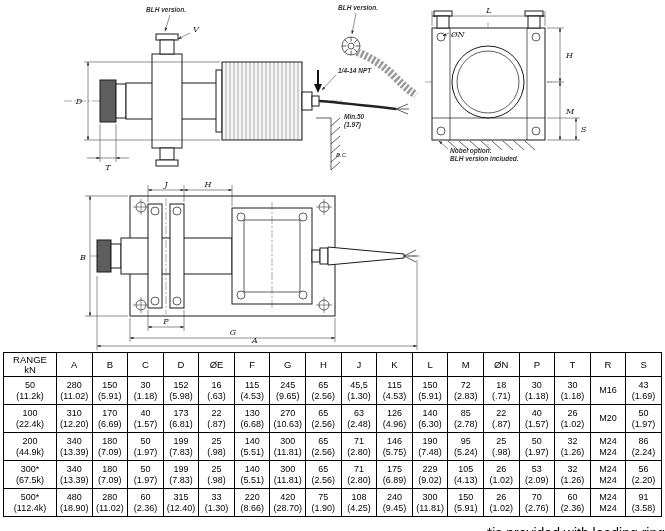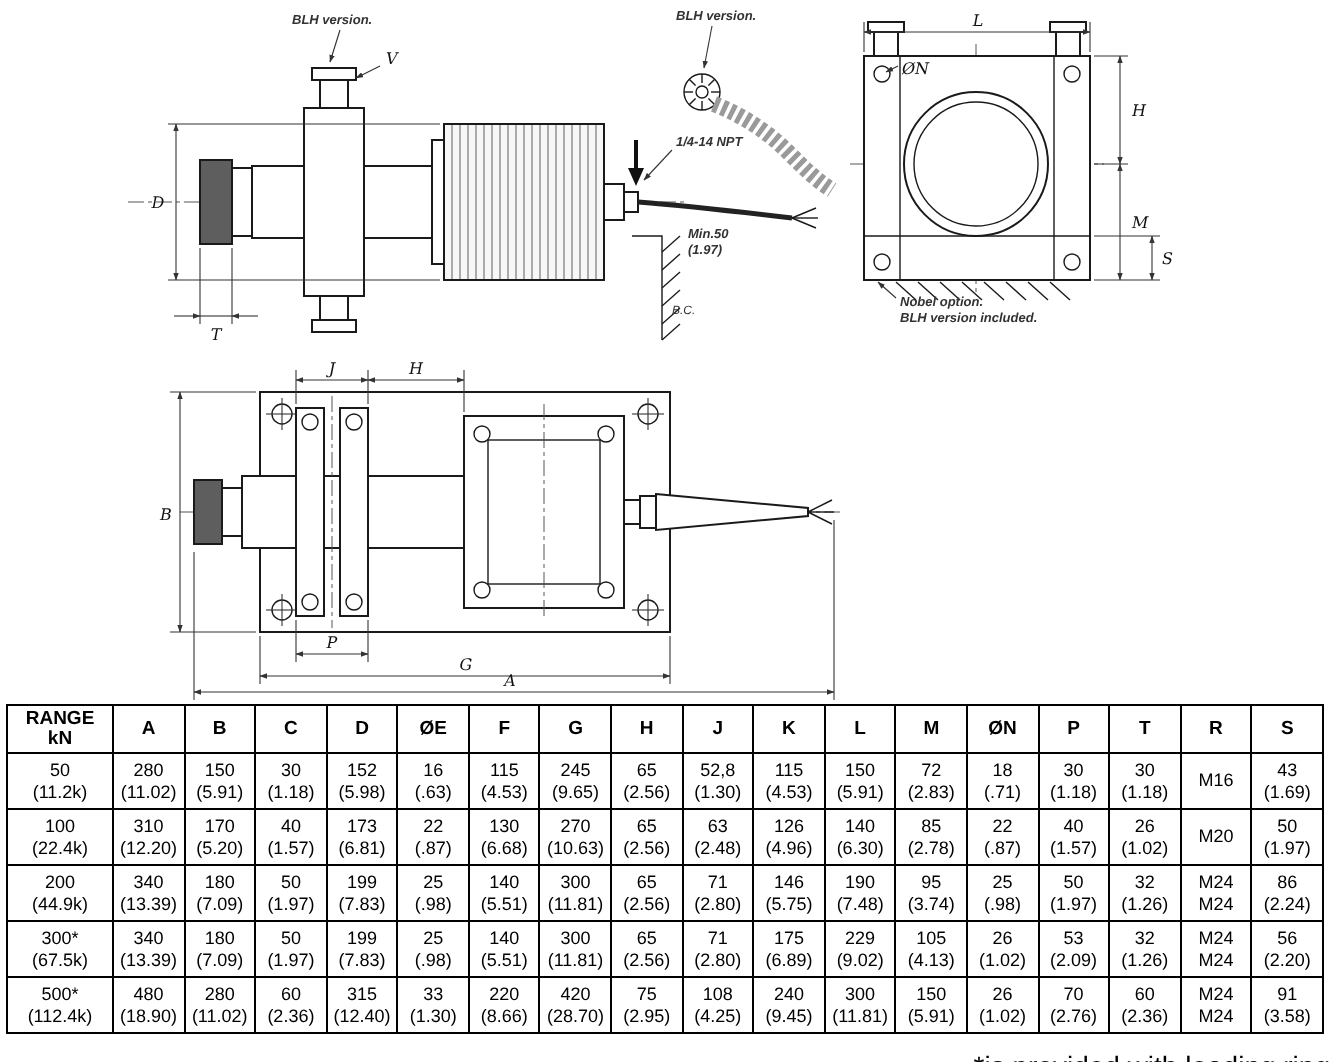--- a/index.html
+++ b/index.html
@@ -16,21 +16,21 @@
   .cable{fill:none;stroke:#222;stroke-width:2.4;}
   .conduit{fill:none;stroke:#9a9a9a;stroke-width:8;stroke-dasharray:2.5 1.8;}
   .dimtxt{font:italic 8px "DejaVu Serif",serif;fill:#111;}
   .callout{font:bold italic 6.5px "Liberation Sans",sans-serif;fill:#333;}
   .tiny{font:italic 6px "Liberation Sans",sans-serif;fill:#333;}
   
   table.dims{border-collapse:collapse;table-layout:fixed;width:659px;margin:1px 0 0 3px;
              font-size:9px;}
   table.dims th,table.dims td{border:1px solid #000;text-align:center;vertical-align:middle;
              padding:1px 0;overflow:hidden;}
-  table.dims thead th{font-weight:bold;font-size:9.5px;height:21px;line-height:10px;}
+  table.dims thead th{font-weight:normal;font-size:9.5px;height:21px;line-height:10px;}
   table.dims tbody td{height:25px;}
   .range-col{width:52px;}
   .mm,.inch{display:block;line-height:11px;}
   .footnote{font-size:14px;margin:8px 0 0 5px;text-align:right;}
 </style>
 </head>
 <body>
 
 <div class="page">
 
@@ -340,21 +340,21 @@
           </td>
           <td>
             <div class="mm">245</div>
             <div class="inch">(9.65)</div>
           </td>
           <td>
             <div class="mm">65</div>
             <div class="inch">(2.56)</div>
           </td>
           <td>
-            <div class="mm">52,8</div>
+            <div class="mm">45,5</div>
             <div class="inch">(1.30)</div>
           </td>
           <td>
             <div class="mm">115</div>
             <div class="inch">(4.53)</div>
           </td>
           <td>
             <div class="mm">150</div>
             <div class="inch">(5.91)</div>
           </td>
@@ -386,21 +386,21 @@
           <td>
             <div class="mm">100</div>
             <div class="inch">(22.4k)</div>
           </td>
           <td>
             <div class="mm">310</div>
             <div class="inch">(12.20)</div>
           </td>
           <td>
             <div class="mm">170</div>
-            <div class="inch">(5.20)</div>
+            <div class="inch">(6.69)</div>
           </td>
           <td>
             <div class="mm">40</div>
             <div class="inch">(1.57)</div>
           </td>
           <td>
             <div class="mm">173</div>
             <div class="inch">(6.81)</div>
           </td>
           <td>
@@ -499,21 +499,21 @@
           <td>
             <div class="mm">146</div>
             <div class="inch">(5.75)</div>
           </td>
           <td>
             <div class="mm">190</div>
             <div class="inch">(7.48)</div>
           </td>
           <td>
             <div class="mm">95</div>
-            <div class="inch">(3.74)</div>
+            <div class="inch">(5.24)</div>
           </td>
           <td>
             <div class="mm">25</div>
             <div class="inch">(.98)</div>
           </td>
           <td>
             <div class="mm">50</div>
             <div class="inch">(1.97)</div>
           </td>
           <td>
@@ -631,21 +631,21 @@
           <td>
             <div class="mm">220</div>
             <div class="inch">(8.66)</div>
           </td>
           <td>
             <div class="mm">420</div>
             <div class="inch">(28.70)</div>
           </td>
           <td>
             <div class="mm">75</div>
-            <div class="inch">(2.95)</div>
+            <div class="inch">(1.90)</div>
           </td>
           <td>
             <div class="mm">108</div>
             <div class="inch">(4.25)</div>
           </td>
           <td>
             <div class="mm">240</div>
             <div class="inch">(9.45)</div>
           </td>
           <td>

